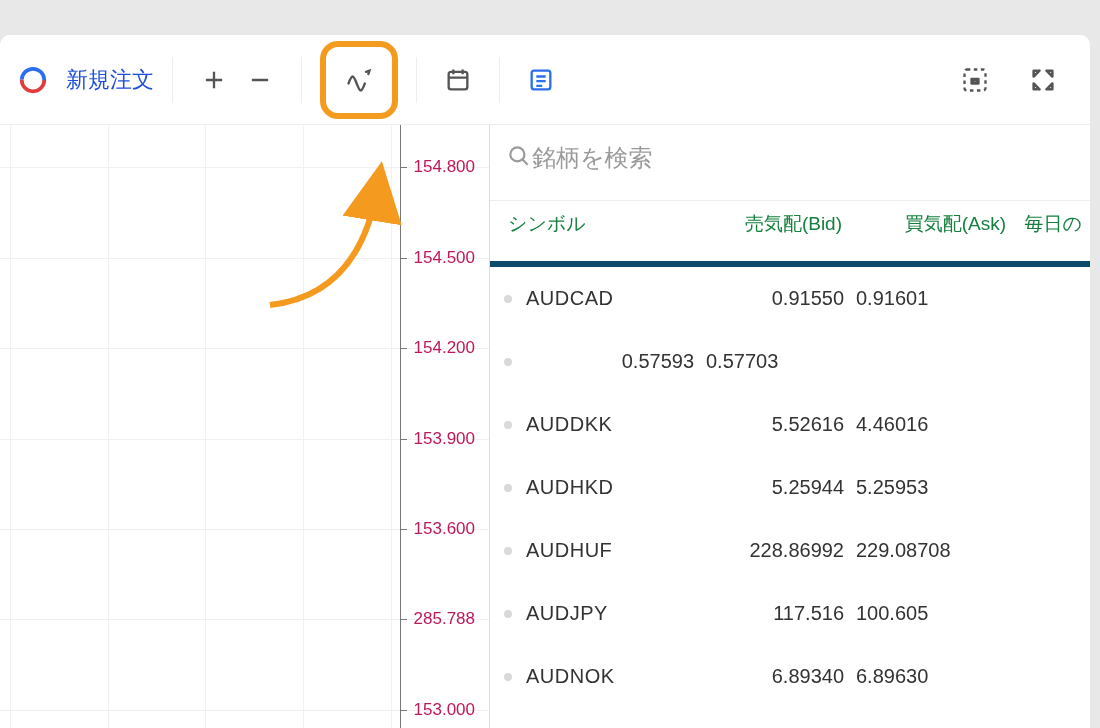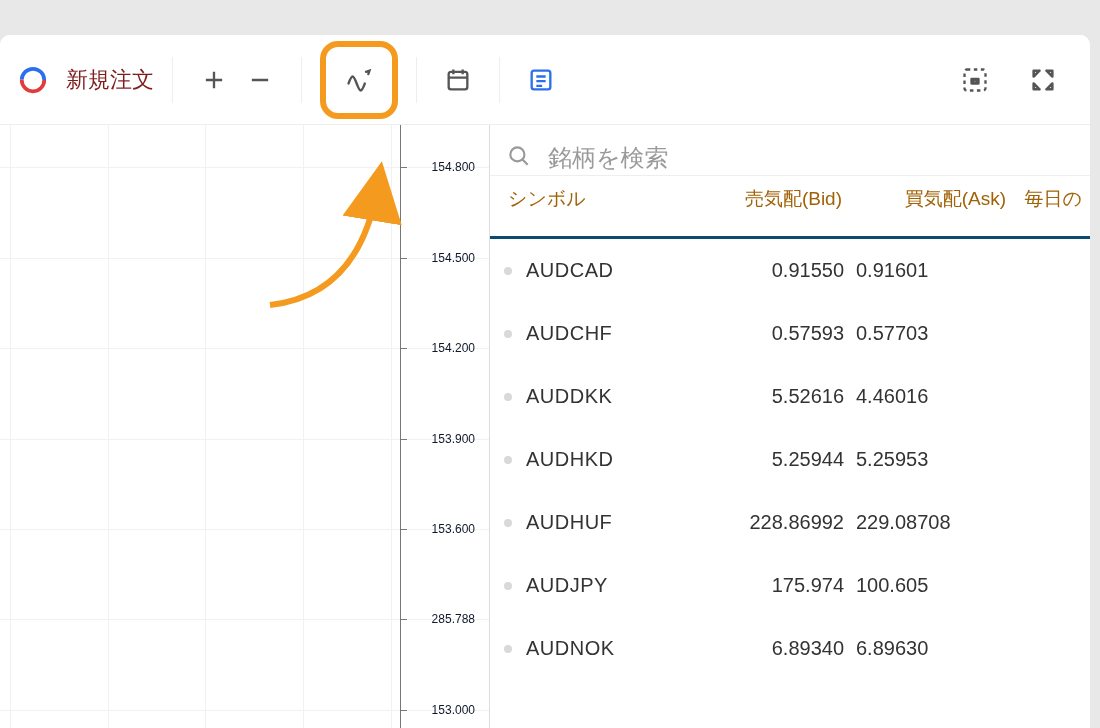--- a/index.html
+++ b/index.html
@@ -1,44 +1,44 @@
 <!DOCTYPE html>
 <html><head>
 <meta charset="utf-8">
 <style>
   * { box-sizing: border-box; margin: 0; padding: 0; font-family: -apple-system, "Segoe UI", Arial, "Hiragino Sans", "Meiryo", sans-serif; }
   body { background: #e8e8e8; width: 1100px; height: 728px; overflow: hidden; }
   .frame { position: absolute; top: 35px; left: 0; right: 10px; bottom: 0; background: #fff; border-radius: 10px 10px 0 0; overflow: hidden; }
   
   .toolbar { height: 90px; display: flex; align-items: center; padding: 0 18px; background: #fff; border-bottom: 1px solid #eee; position: relative; }
   .logo { width: 30px; height: 30px; margin-right: 18px; }
-  .title-btn { font-size: 22px; color: #7f1d1d; user-select: none; }
+  .title-btn { font-size: 22px; color: #1d4ed8; user-select: none; }
   .divider { width: 1px; height: 46px; background: #eee; margin: 0 18px; }
   .icon-btn { width: 46px; height: 46px; display: flex; align-items: center; justify-content: center; color: #555; border-radius: 6px; }
   .icon-btn svg { width: 28px; height: 28px; }
   .highlight-box { width: 78px; height: 78px; border: 6px solid #f49a1f; border-radius: 18px; display:flex; align-items:center; justify-content:center; position:relative; }
   .highlight-box .icon-btn { width:100%; height:100%; }
   .tb-spacer { flex: 1; }
   .right-icons { display:flex; gap:22px; align-items:center; margin-right:6px;}
   
   .content { display:flex; height: calc(100% - 90px); }
   .chart-area { position:relative; width: 490px; min-width:490px; border-right:1px solid #ddd; }
   .grid { position:absolute; inset:0; }
   .grid .vline { position:absolute; top:0; bottom:0; width:1px; background:#f1f1f1; }
   .grid .hline { position:absolute; left:0; right:0; height:1px; background:#f1f1f1; }
   .axis-line { position:absolute; top:0; bottom:0; right:88px; width:1px; background:#777; }
-  .tick-label { position:absolute; right:14px; font-size:12px; color:#0f172a; transform:translateY(-50%); }
+  .tick-label { position:absolute; right:14px; font-size:17px; color:#be185d; transform:translateY(-50%); }
   .tick-mark { position:absolute; right:82px; width:6px; height:1px; background:#777; }
   .arrow-overlay { position:absolute; left:250px; top:30px; width:160px; height:160px; pointer-events:none; }
   
   .panel { flex:1; display:flex; flex-direction:column; }
-  .search-row { display:flex; align-items:center; gap:16px; padding: 18px 20px 2px 16px; color:#888; border-bottom:1px solid #eee; }
+  .search-row { display:flex; align-items:center; padding: 18px 20px 27px 16px; color:#888; border-bottom:1px solid #eee; }
   .search-row input { border:none; outline:none; font-size:24px; color:#333; flex:1; background:transparent; }
   .search-row input::placeholder { color:#9a9a9a; }
-  .table-head { display:flex; padding: 10px 6px 24px 14px; font-size:19px; color:#a16207; border-bottom:3px solid #0c4a6e; }
+  .table-head { display:flex; padding: 10px 6px 24px 14px; font-size:19px; color:#15803d; border-bottom:6px solid #0c4a6e; }
   .col-sym { width: 170px; padding-left:4px;}
   .col-bid { width: 180px; text-align:right; padding-right:12px;}
   .col-ask { width: 160px; text-align:right; padding-right:8px;}
   .col-daily { flex:1; text-align:right; padding-right:2px; white-space:nowrap;}
   .rows { flex:1; overflow:hidden; }
   .row { display:flex; align-items:center; padding: 20px 6px 20px 14px; font-size:20px; color:#333; }
   .dot { width:8px; height:8px; border-radius:50%; background:#d9d9d9; margin-right:14px; }
   .sym { width:150px; font-weight:500; letter-spacing:.5px;}
   .bid { width:180px; text-align:right; padding-right:12px; font-variant-numeric: tabular-nums;}
   .ask { width:160px; padding-right:8px; font-variant-numeric: tabular-nums;}
@@ -176,21 +176,20 @@
       </div>
       <div class="rows" id="rows-container">
           <div class="row">
             <span class="dot"></span>
             <span class="sym">AUDCAD</span>
             <span class="bid">0.91550</span>
             <span class="ask">0.91601</span>
           </div>
           <div class="row">
             <span class="dot"></span>
-            <span class="sym">AUDCHF</span>
             <span class="bid">0.57593</span>
             <span class="ask">0.57703</span>
           </div>
           <div class="row">
             <span class="dot"></span>
             <span class="sym">AUDDKK</span>
             <span class="bid">5.52616</span>
             <span class="ask">4.46016</span>
           </div>
           <div class="row">
@@ -201,21 +200,21 @@
           </div>
           <div class="row">
             <span class="dot"></span>
             <span class="sym">AUDHUF</span>
             <span class="bid">228.86992</span>
             <span class="ask">229.08708</span>
           </div>
           <div class="row">
             <span class="dot"></span>
             <span class="sym">AUDJPY</span>
-            <span class="bid">175.974</span>
+            <span class="bid">117.516</span>
             <span class="ask">100.605</span>
           </div>
           <div class="row">
             <span class="dot"></span>
             <span class="sym">AUDNOK</span>
             <span class="bid">6.89340</span>
             <span class="ask">6.89630</span>
           </div>
         </div>
     </div>

